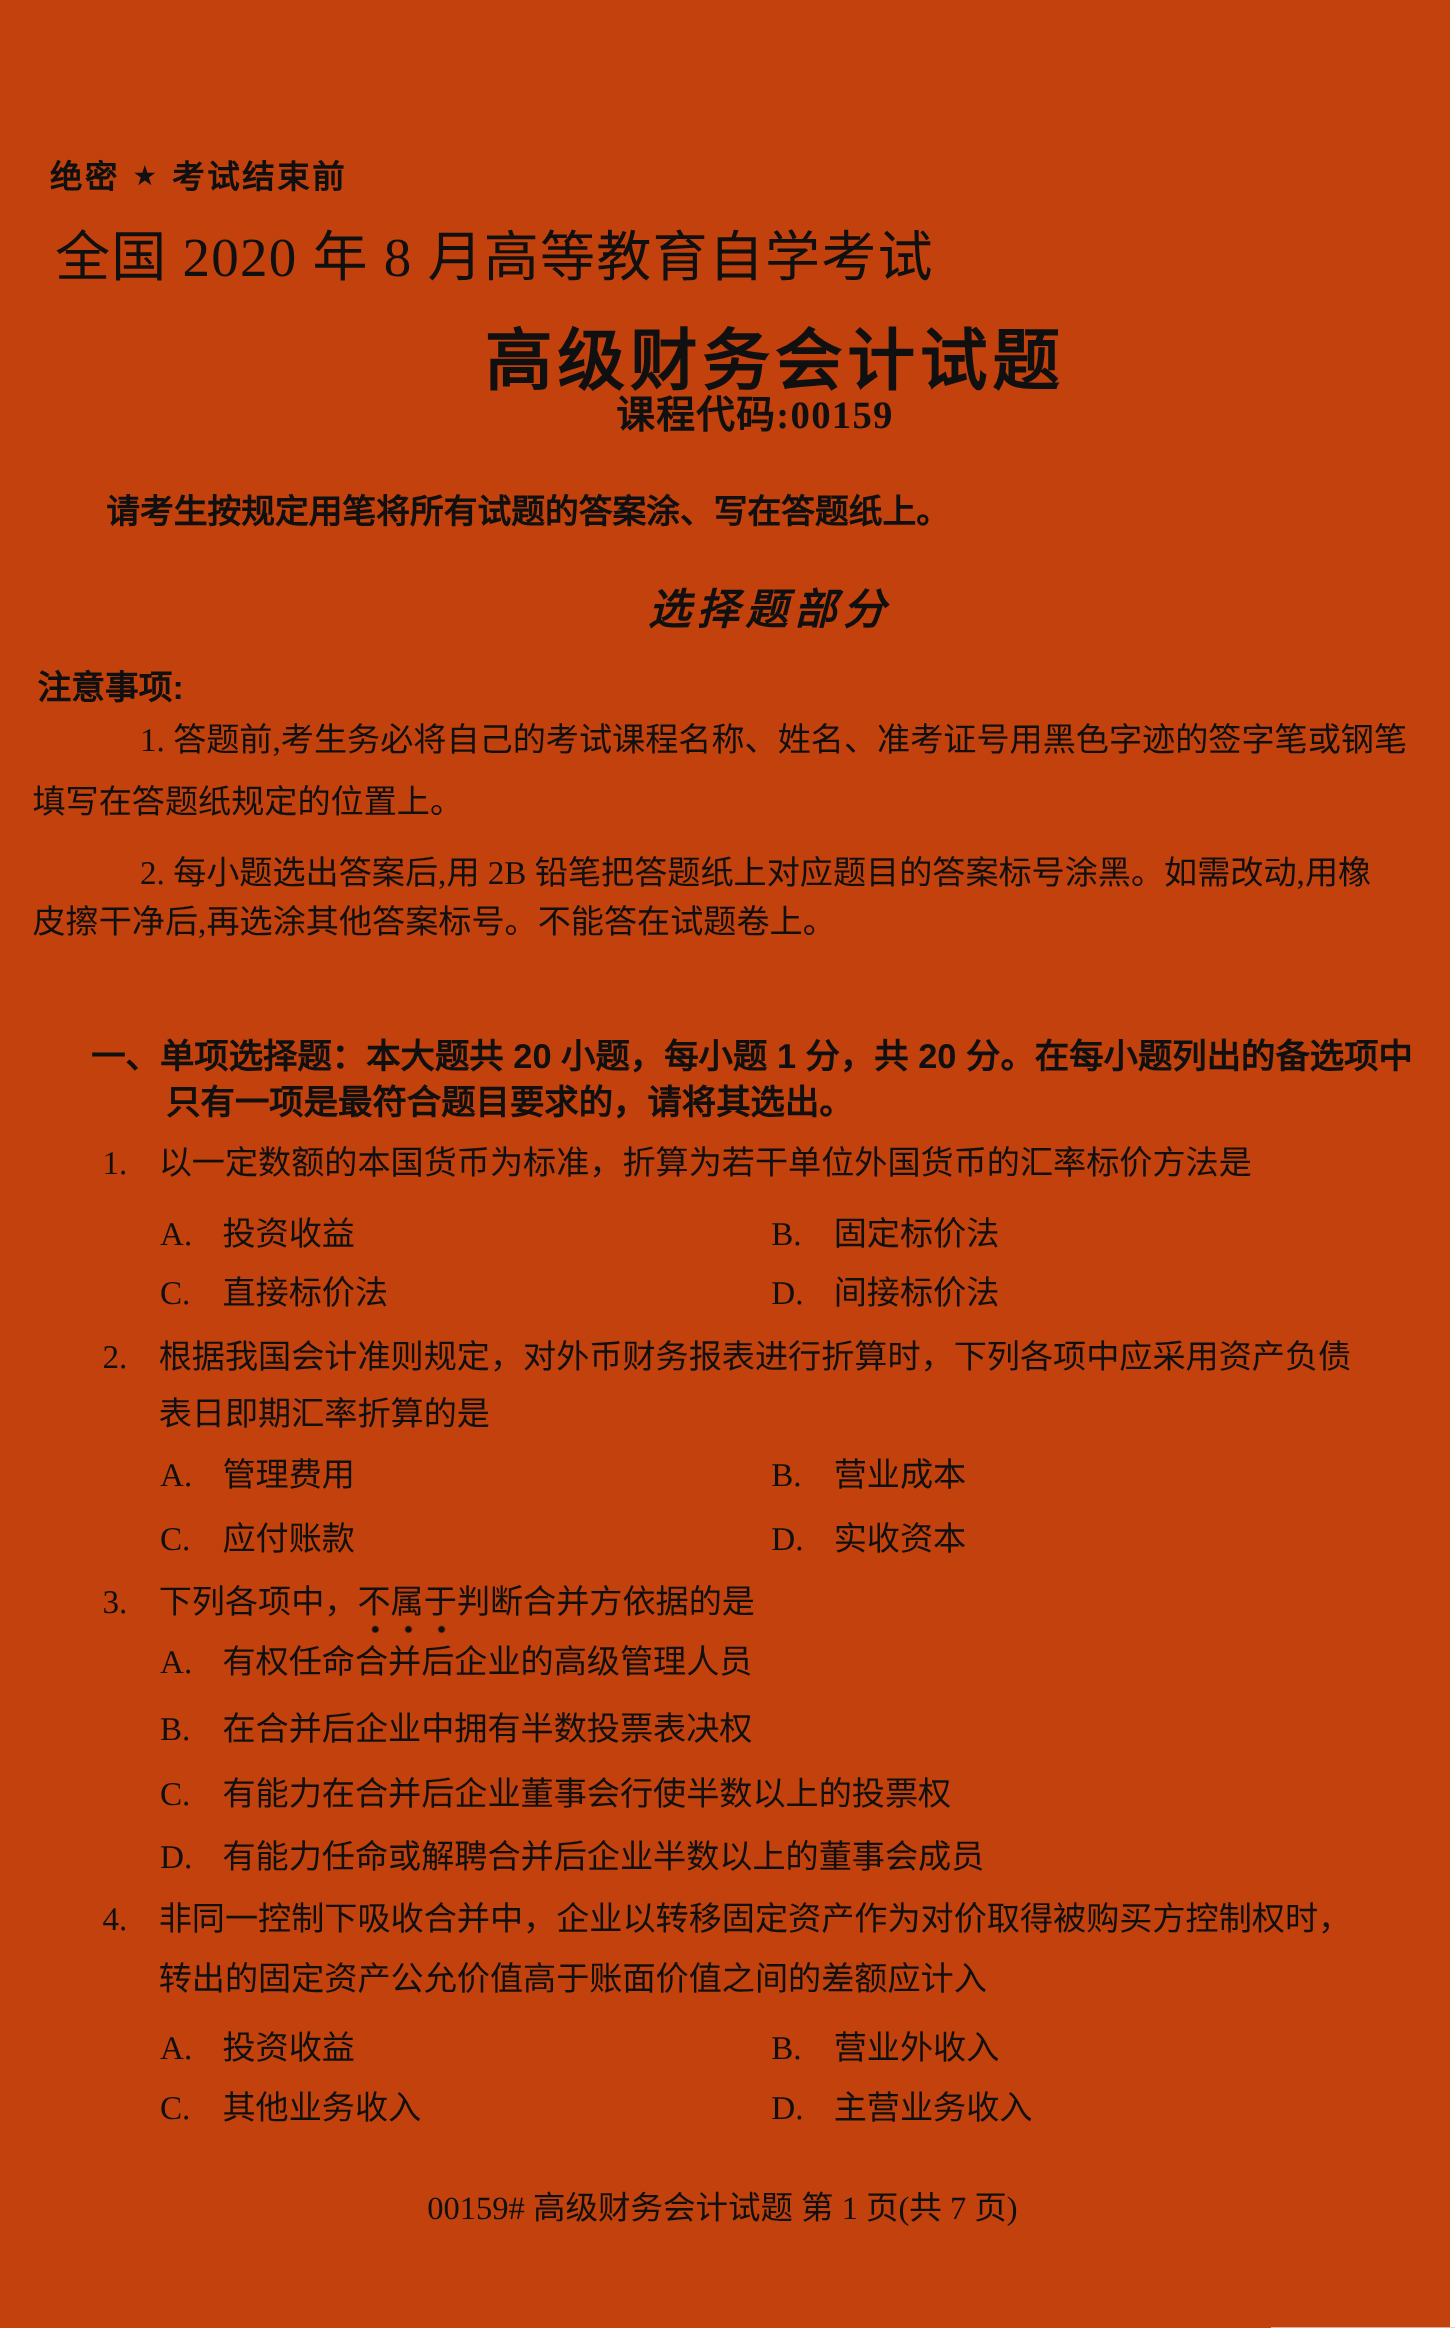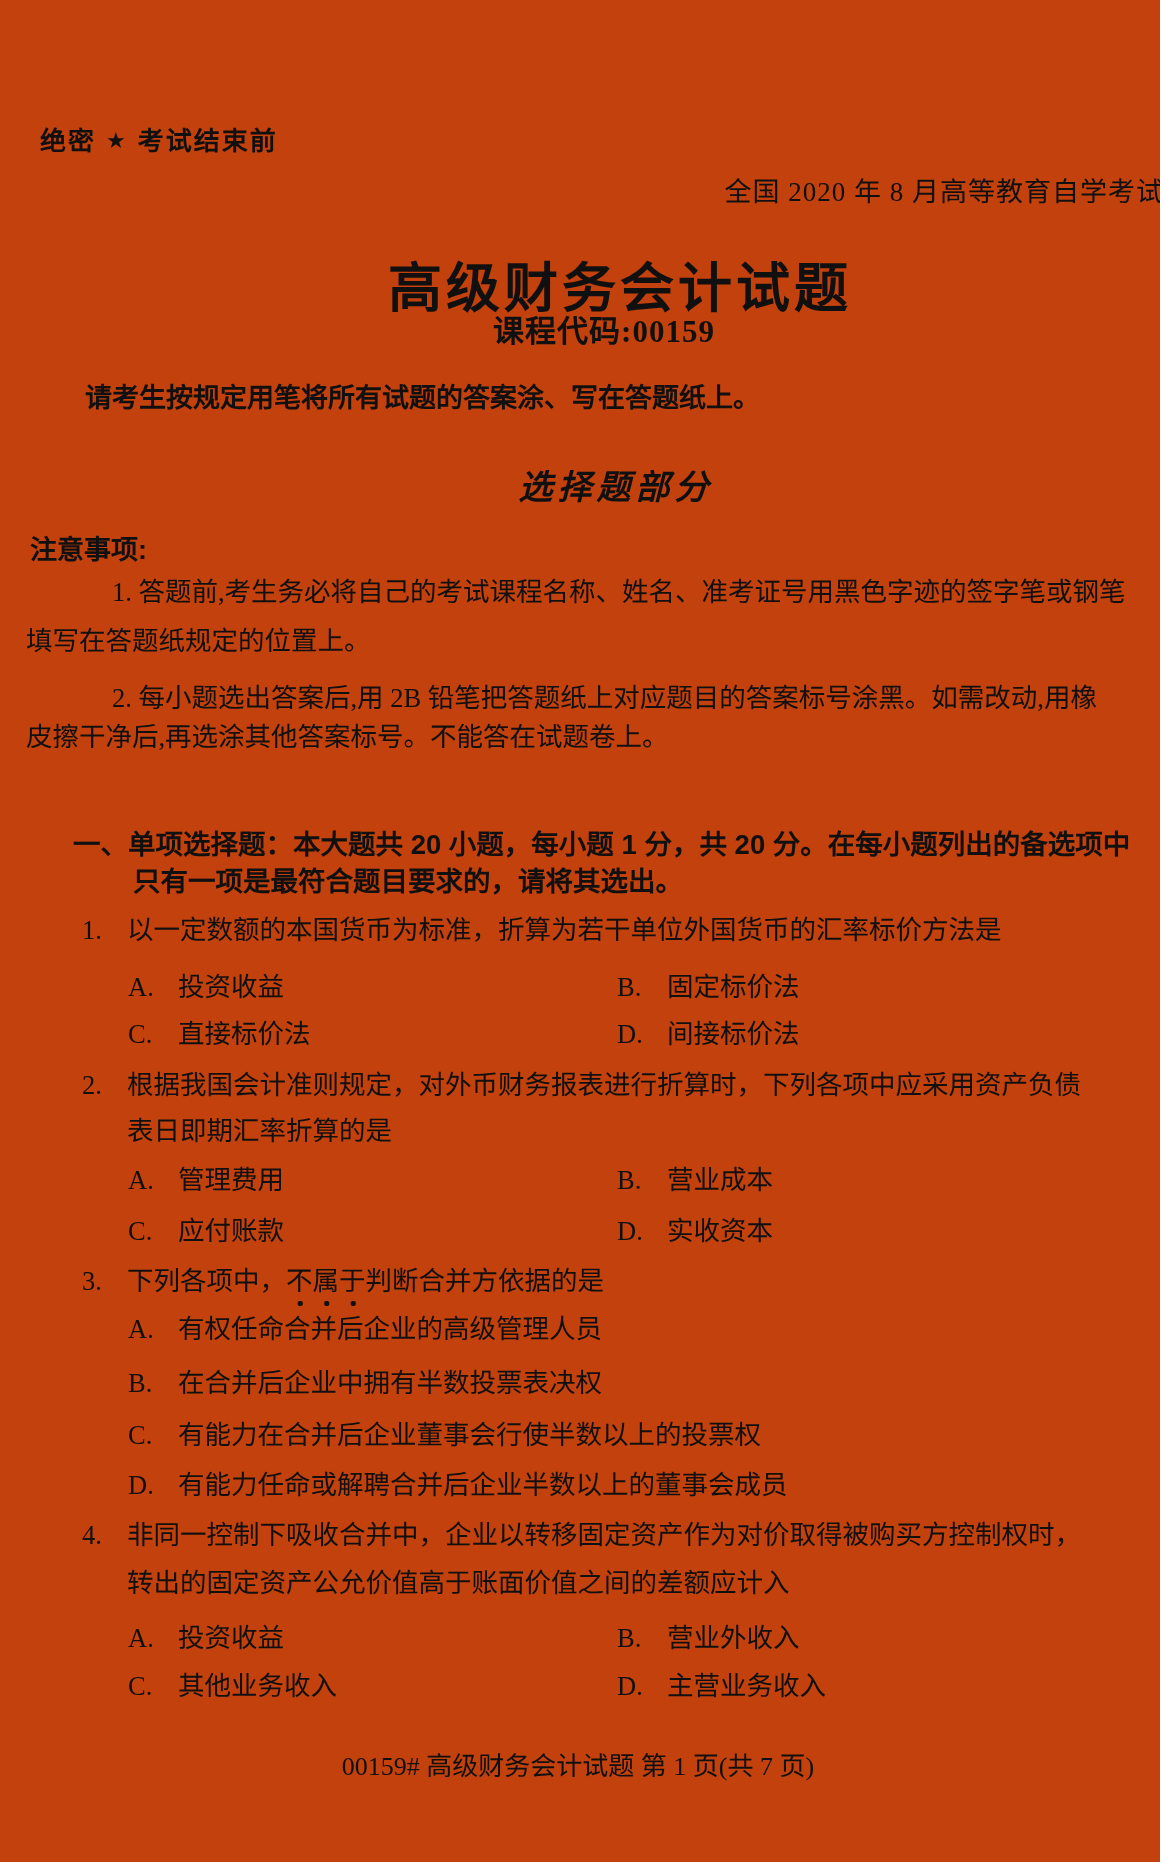--- a/index.html
+++ b/index.html
@@ -16,33 +16,33 @@
 
   .abs { position: absolute; white-space: nowrap; }
 
   .classification {
     top: 120px; left: 40px;
     font-size: 26px; font-weight: bold; letter-spacing: 2px;
   }
   .classification .star { font-size: 22px; margin: 0 10px; vertical-align: 2px; }
 
   .exam-title {
-    top: 170px; left: 44px; width: 1120px; text-align: right;
-    font-size: 27px; letter-spacing: 1px; font-weight: normal; margin: 0;
+    top: 170px; left: 44px; width: 1120px; text-align: left;
+    font-size: 44px; letter-spacing: 1px; font-weight: normal; margin: 0;
   }
   .paper-title {
     top: 228px; left: 44px; width: 1120px; text-align: center;
     font-size: 54px; font-weight: bold; letter-spacing: 4px; margin: 16px;
   }
   .course-code {
     top: 306px; left: 44px; width: 1120px; text-align: center;
     font-size: 31px; font-weight: bold; letter-spacing: 1px;
   }
   .instruction {
-    top: 376px; left: 85px;
+    top: 387px; left: 85px;
     font-size: 27px; font-weight: 600;
   }
   .part-title {
     top: 448px; left: 44px; width: 1120px; text-align: center;
     font-size: 34px; font-weight: bold; letter-spacing: 5px; margin: 12px; font-style: italic;
   }
 
   .notices-heading {
     top: 528px; left: 30px;
     font-size: 27px; font-weight: bold;

